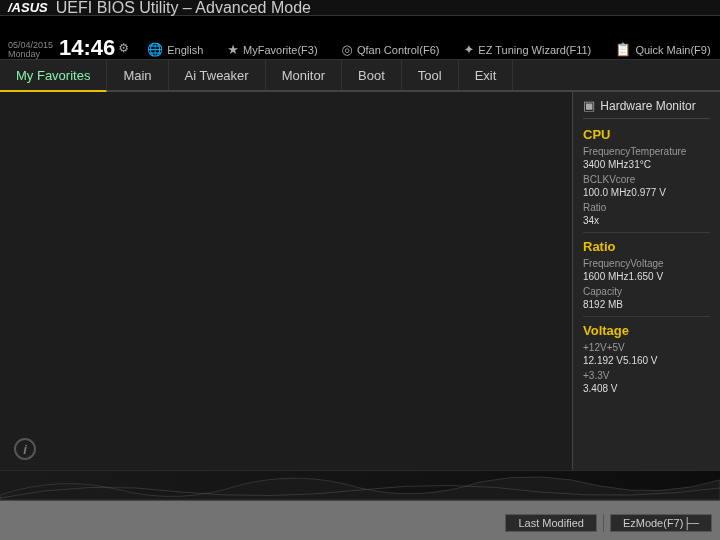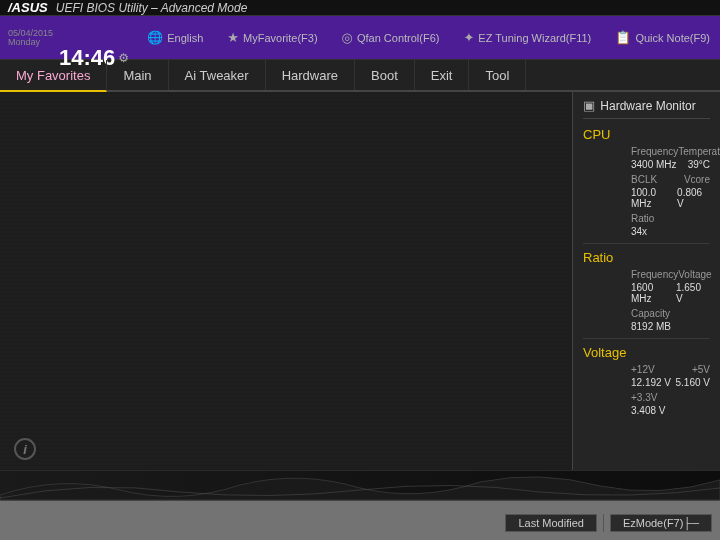--- a/index.html
+++ b/index.html
@@ -23,30 +23,29 @@
     }
     #asus-logo {
       color: #fff;
       font-weight: bold;
       font-size: 13px;
       font-style: italic;
       margin-right: 8px;
     }
     #title-text {
       color: #ccc;
-      font-size: 12px;
-      font-style: italic;
+      font-size: 16px;
     }
 
     
     #toolbar {
-      background: #4c1d95;
+      background: #000000;
       height: 44px;
       display: flex;
-      align-items: center;
+      align-items: flex-end;
       padding: 0 8px;
       border-bottom: 1px solid #333;
       gap: 0;
     }
     #datetime-block {
       display: flex;
       flex-direction: column;
       margin-right: 6px;
       line-height: 1;
     }
@@ -102,21 +101,21 @@
     .nav-item {
       display: flex;
       align-items: center;
       padding: 0 16px;
       color: #ccc;
       font-size: 13px;
       cursor: pointer;
       border-right: 1px solid #333;
     }
     .nav-item.active {
-      color: #f9a8d4;
+      color: #86efac;
       border-bottom: 2px solid #e8c000;
       margin-bottom: -2px;
     }
 
     
     #main-area {
       display: flex;
       height: calc(540px - 28px - 44px - 32px - 30px - 28px);
     }
 
@@ -169,28 +168,26 @@
       border-bottom: 1px solid #444;
       padding-bottom: 5px;
     }
     .hw-monitor-icon {
       font-size: 13px;
       color: #aaa;
     }
     .hw-section-title {
       color: #e8c000;
       font-size: 13px;
-      font-weight: normal;
+      font-weight: bold;
       margin: 6px 0 4px 0;
     }
     .hw-row {
       display: flex;
-      justify-content: space-between;
       margin-bottom: 2px;
-      margin-left: 48px;
     }
     .hw-label {
       color: #999;
       font-size: 10px;
     }
     .hw-value {
       color: #ddd;
       font-size: 10px;
     }
     .hw-divider {
@@ -282,48 +279,48 @@
 
   <div class="toolbar-btn">
     <span class="tb-icon">✦</span>
     <span>EZ Tuning Wizard(F11)</span>
   </div>
 
   <div class="toolbar-sep"></div>
 
   <div class="toolbar-btn">
     <span class="tb-icon">📋</span>
-    <span>Quick Note(F9)</span>
+    <span>Quick Main(F9)</span>
   </div>
 
   <div class="toolbar-sep"></div>
 
 </div>
 
 <div id="navbar">
   <div class="nav-item active">
     <span>My Favorites</span>
   </div>
   <div class="nav-item">
     <span>Main</span>
   </div>
   <div class="nav-item">
     <span>Ai Tweaker</span>
   </div>
   <div class="nav-item">
-    <span>Hardware</span>
+    <span>Monitor</span>
   </div>
   <div class="nav-item">
     <span>Boot</span>
   </div>
   <div class="nav-item">
+    <span>Tool</span>
+  </div>
+  <div class="nav-item">
     <span>Exit</span>
-  </div>
-  <div class="nav-item">
-    <span>Tool</span>
   </div>
 </div>
 
 <div id="main-area">
 
   <div id="content-panel">
     <div id="info-icon">i</div>
   </div>
 
   <div id="hw-monitor">
@@ -333,30 +330,30 @@
     </div>
 
     <div class="hw-section-title">CPU</div>
 
     <div class="hw-row">
       <span class="hw-label">Frequency</span>
       <span class="hw-label">Temperature</span>
     </div>
     <div class="hw-row">
       <span class="hw-value">3400 MHz</span>
-      <span class="hw-value">39°C</span>
+      <span class="hw-value">31°C</span>
     </div>
 
     <div class="hw-row" style="margin-top:4px">
       <span class="hw-label">BCLK</span>
       <span class="hw-label">Vcore</span>
     </div>
     <div class="hw-row">
       <span class="hw-value">100.0 MHz</span>
-      <span class="hw-value">0.806 V</span>
+      <span class="hw-value">0.977 V</span>
     </div>
 
     <div class="hw-row" style="margin-top:4px">
       <span class="hw-label">Ratio</span>
     </div>
     <div class="hw-row">
       <span class="hw-value">34x</span>
     </div>
 
     <hr class="hw-divider">

